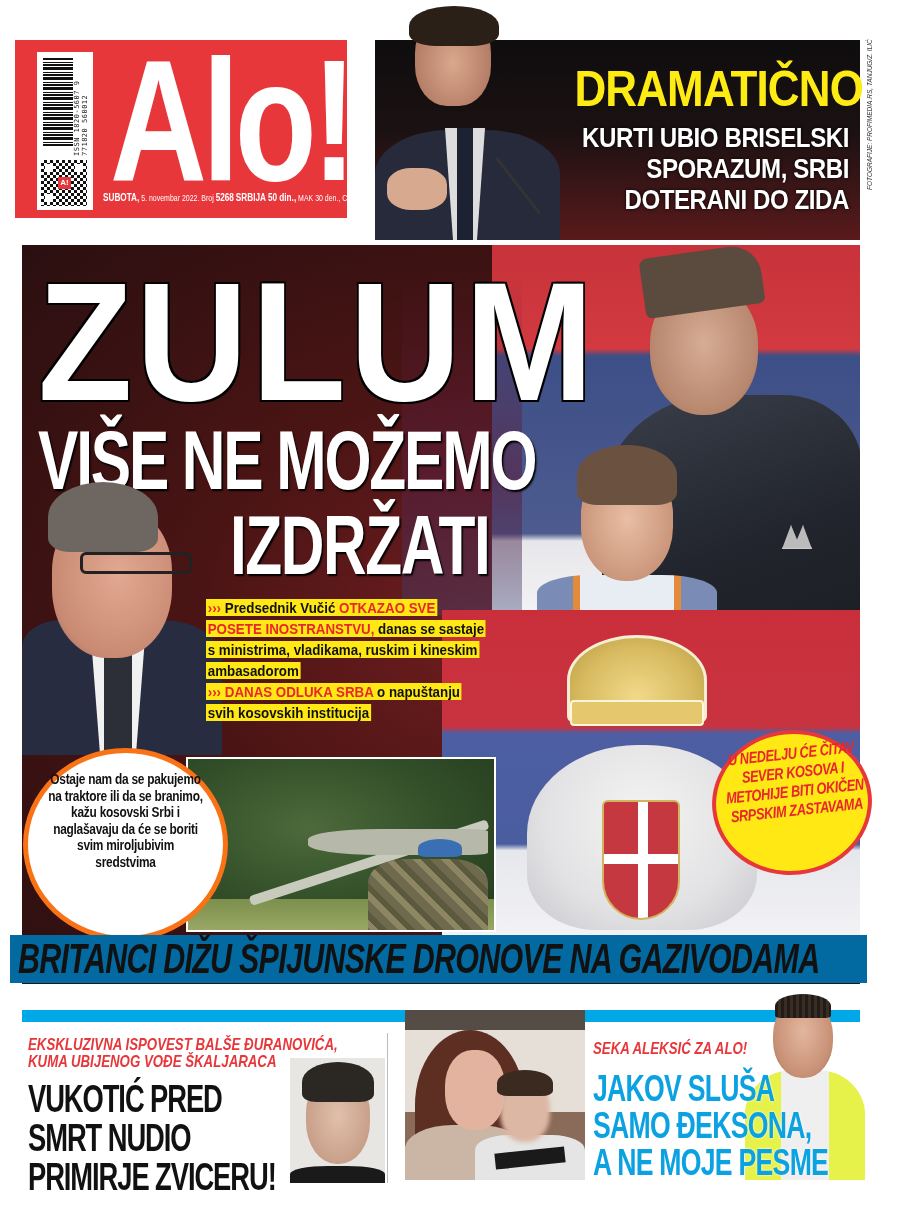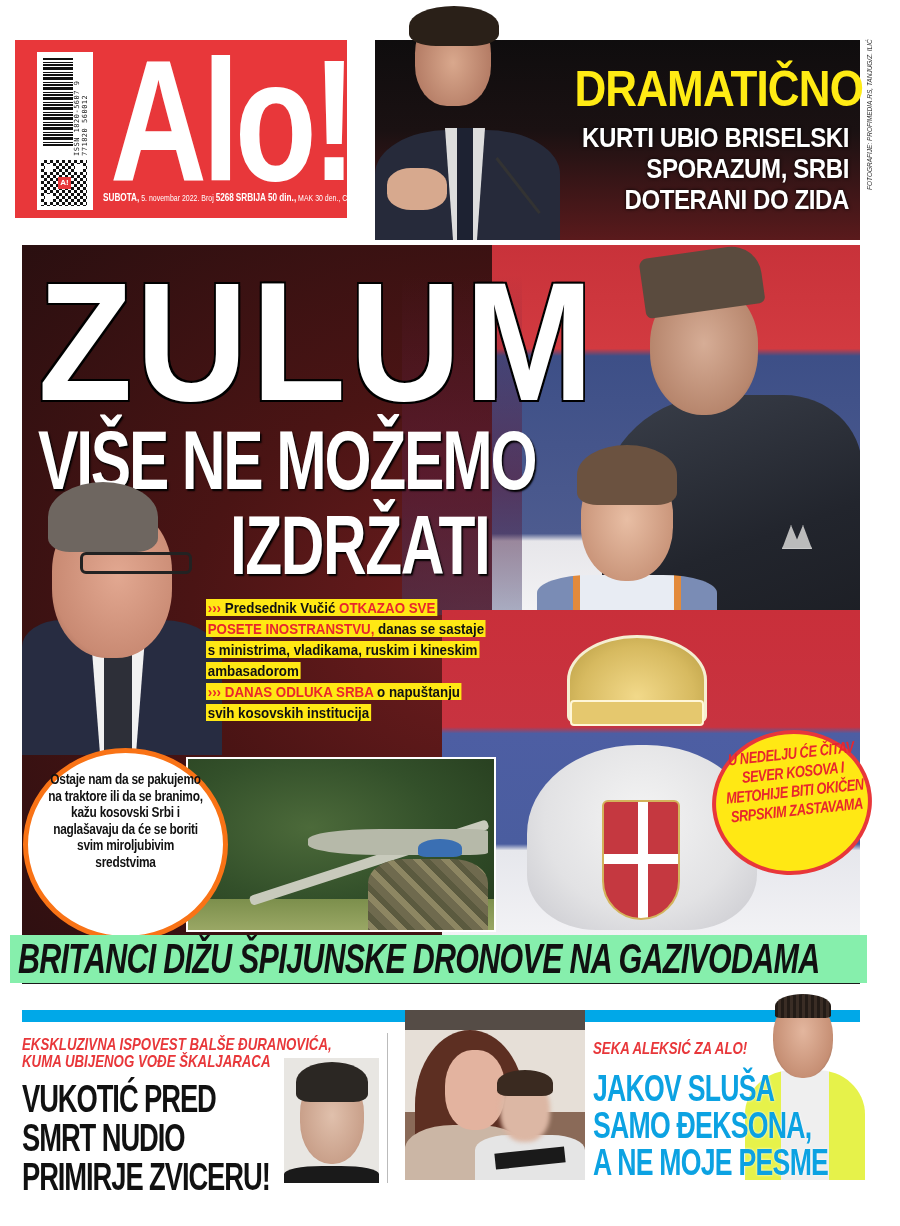--- a/index.html
+++ b/index.html
@@ -98,26 +98,26 @@
   
   .quote-circle { left: 23px; top: 748px; width: 205px; height: 193px; border-radius: 50%; background: #fff; border: 5px solid #f97316; }
   .quote-text { left: 0; top: 18px; width: 100%; text-align: center; font-weight: bold; font-size: 14.5px; line-height: 16.5px; color: #111; transform: scaleX(0.82); letter-spacing: -0.3px; }
 
   
   .yellow-circle { left: 712px; top: 730px; width: 160px; height: 145px; border-radius: 50%; background: #ffe814; border: 4px solid #e8373a; transform: rotate(-6deg); }
   .yc-text { left: -10px; top: 10px; width: 180px; text-align: center; font-weight: 900; font-style: italic; font-size: 16px; line-height: 19px; color: #e8262d; transform: scaleX(0.8); letter-spacing: -0.5px; }
 
   
   .strap-shadow { left: 22px; top: 946px; width: 838px; height: 38px; background: #1a1a1a; }
-  .strap { left: 10px; top: 935px; width: 857px; height: 48px; background: #86efac; overflow: hidden; }
+  .strap { left: 10px; top: 935px; width: 857px; height: 48px; background: #0369a1; overflow: hidden; }
   .strap-text { left: 8px; top: 2px; width: 1100px; font-weight: 900; font-style: italic; font-size: 42px; line-height: 44px; color: #111; white-space: nowrap; transform: scaleX(0.725); transform-origin: left top; letter-spacing: -1px; }
 
   
   .cyan-bar { left: 22px; top: 1010px; width: 838px; height: 12px; background: #00a8e8; }
-  .left-story { left: 22px; top: 1030px; width: 370px; height: 160px; }
+  .left-story { left: 28px; top: 1030px; width: 370px; height: 160px; }
   .kicker-red { font-weight: bold; font-style: italic; color: #e8373a; font-size: 17px; line-height: 17px; transform: scaleX(0.78); transform-origin: left top; white-space: nowrap; }
   .ls-kicker { left: 0; top: 6px; }
   .ls-head { left: 0; top: 50px; width: 260px; font-weight: 900; font-size: 38px; line-height: 39px; color: #111; letter-spacing: -1.5px; transform: scaleX(0.72); transform-origin: left top; white-space: nowrap; }
   .ls-photo { left: 262px; top: 28px; width: 95px; height: 125px; overflow: hidden; background: #e8e6e2; }
   .lsp-hair { left: 12px; top: 4px; width: 72px; height: 40px; background: #2b2723; border-radius: 50% 50% 20% 20%; }
   .lsp-face { left: 16px; top: 18px; width: 64px; height: 88px; border-radius: 42% 42% 48% 48%; background: radial-gradient(ellipse at 50% 45%, #e0c0ac 0%, #c9a08a 70%, #9a7461 100%); }
   .lsp-shirt { left: 0; top: 108px; width: 95px; height: 20px; background: #1a1a1a; border-radius: 40% 40% 0 0; }
   .divider { left: 387px; top: 1033px; width: 1px; height: 150px; background: #bbb; }
 
   .mid-photo { left: 405px; top: 1010px; width: 180px; height: 170px; overflow: hidden; background: linear-gradient(180deg, #554c46 0 12%, #e6dfd7 12% 60%, #8a6a58 60%); }

